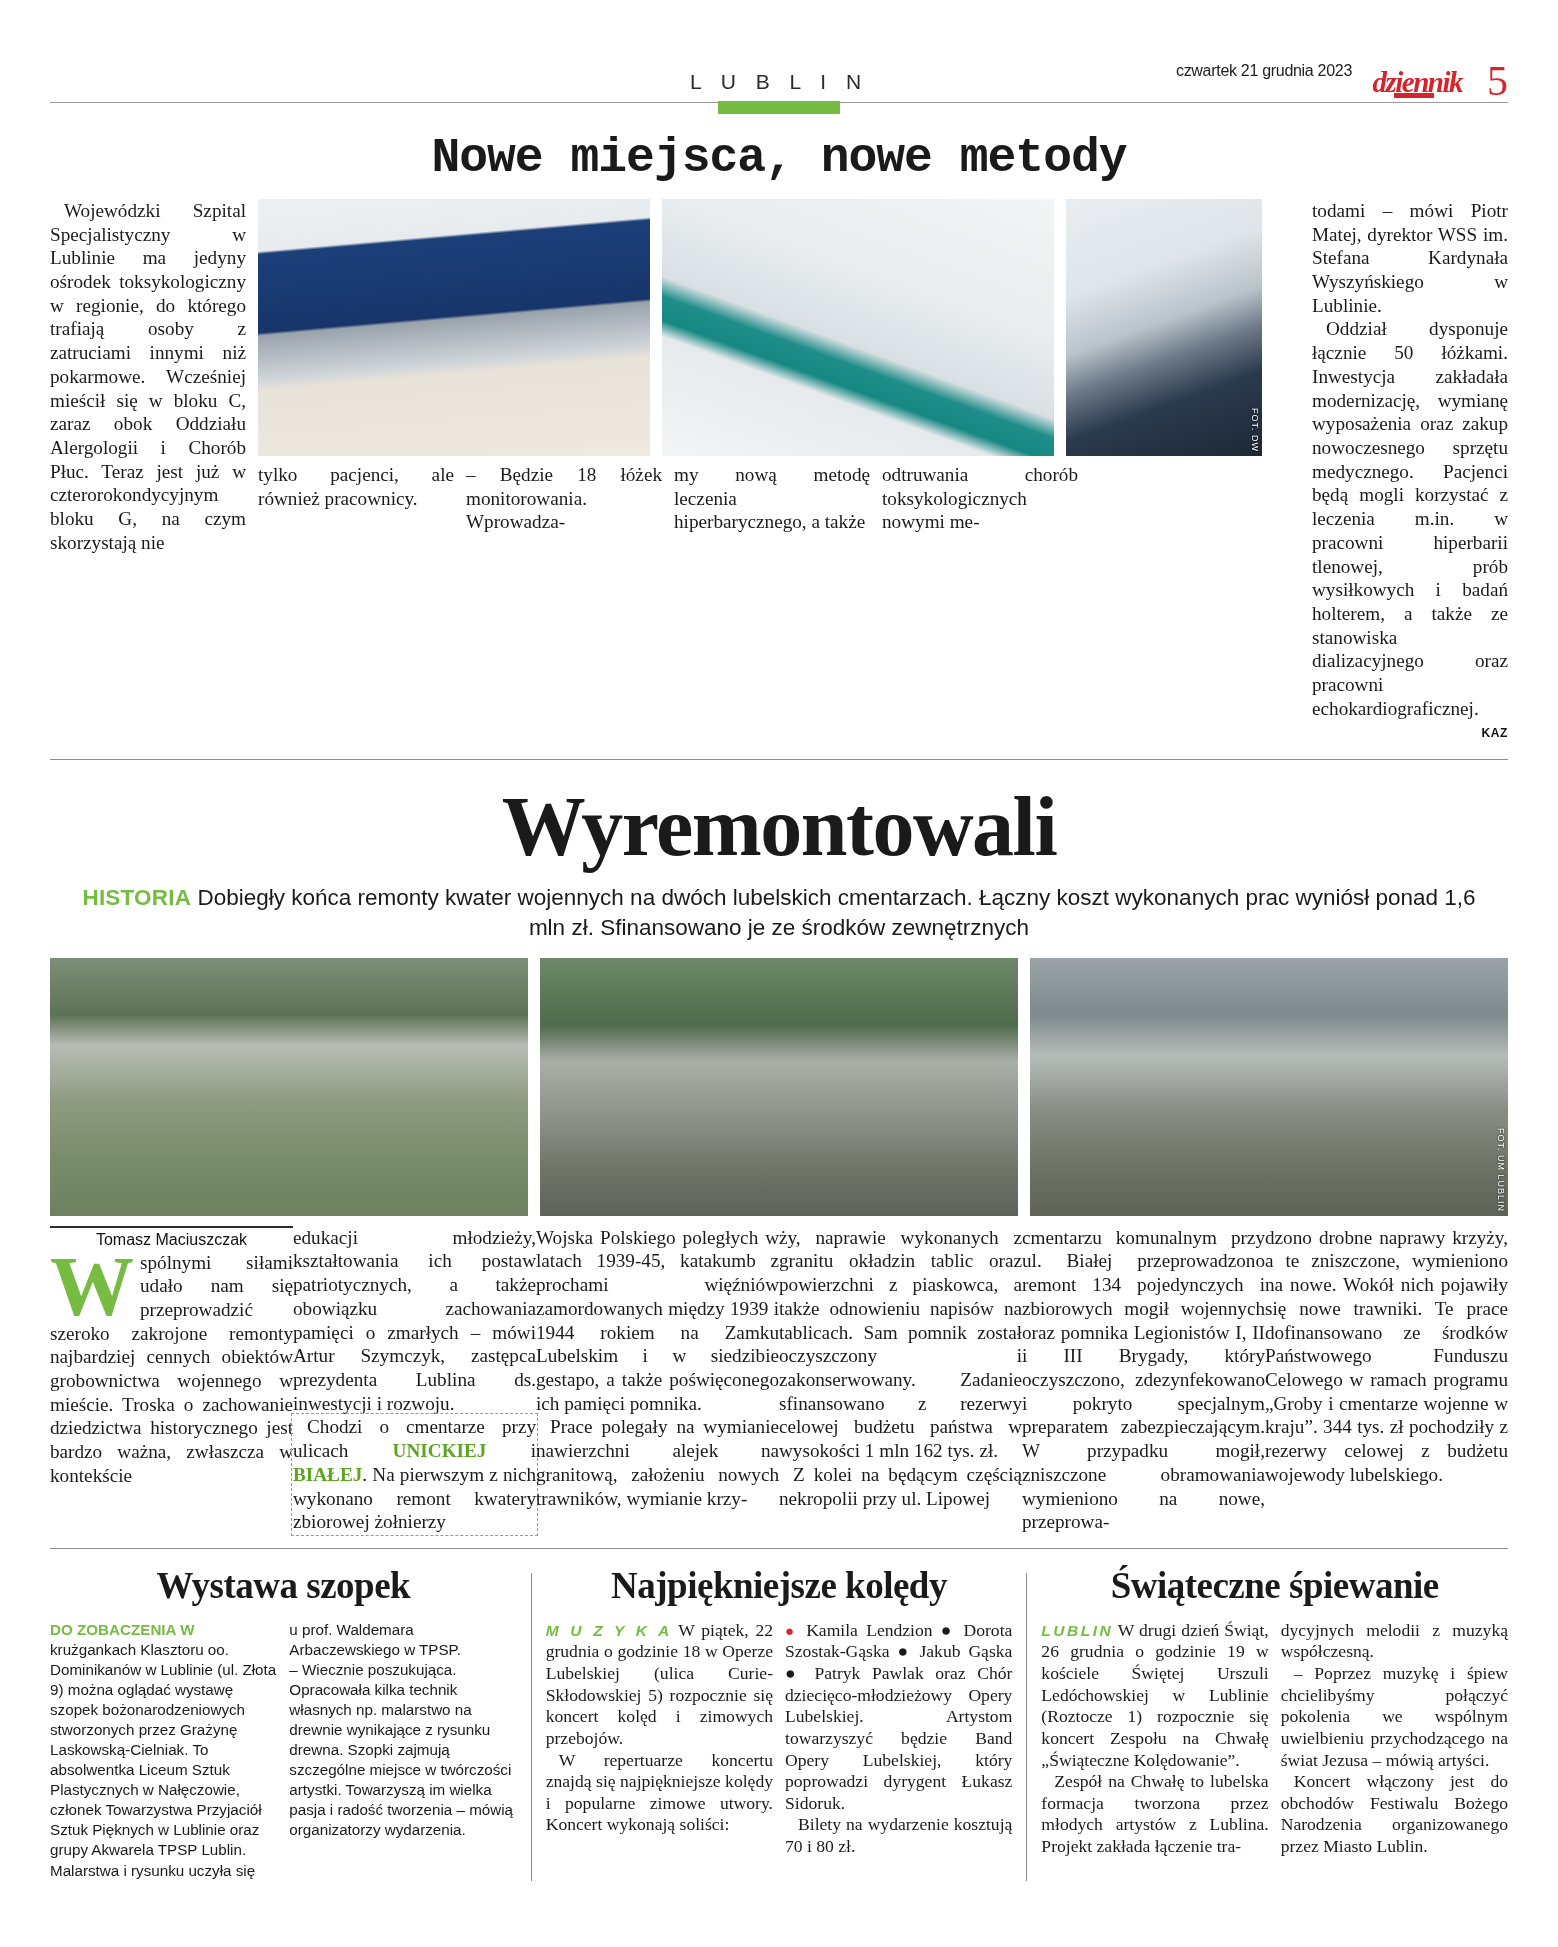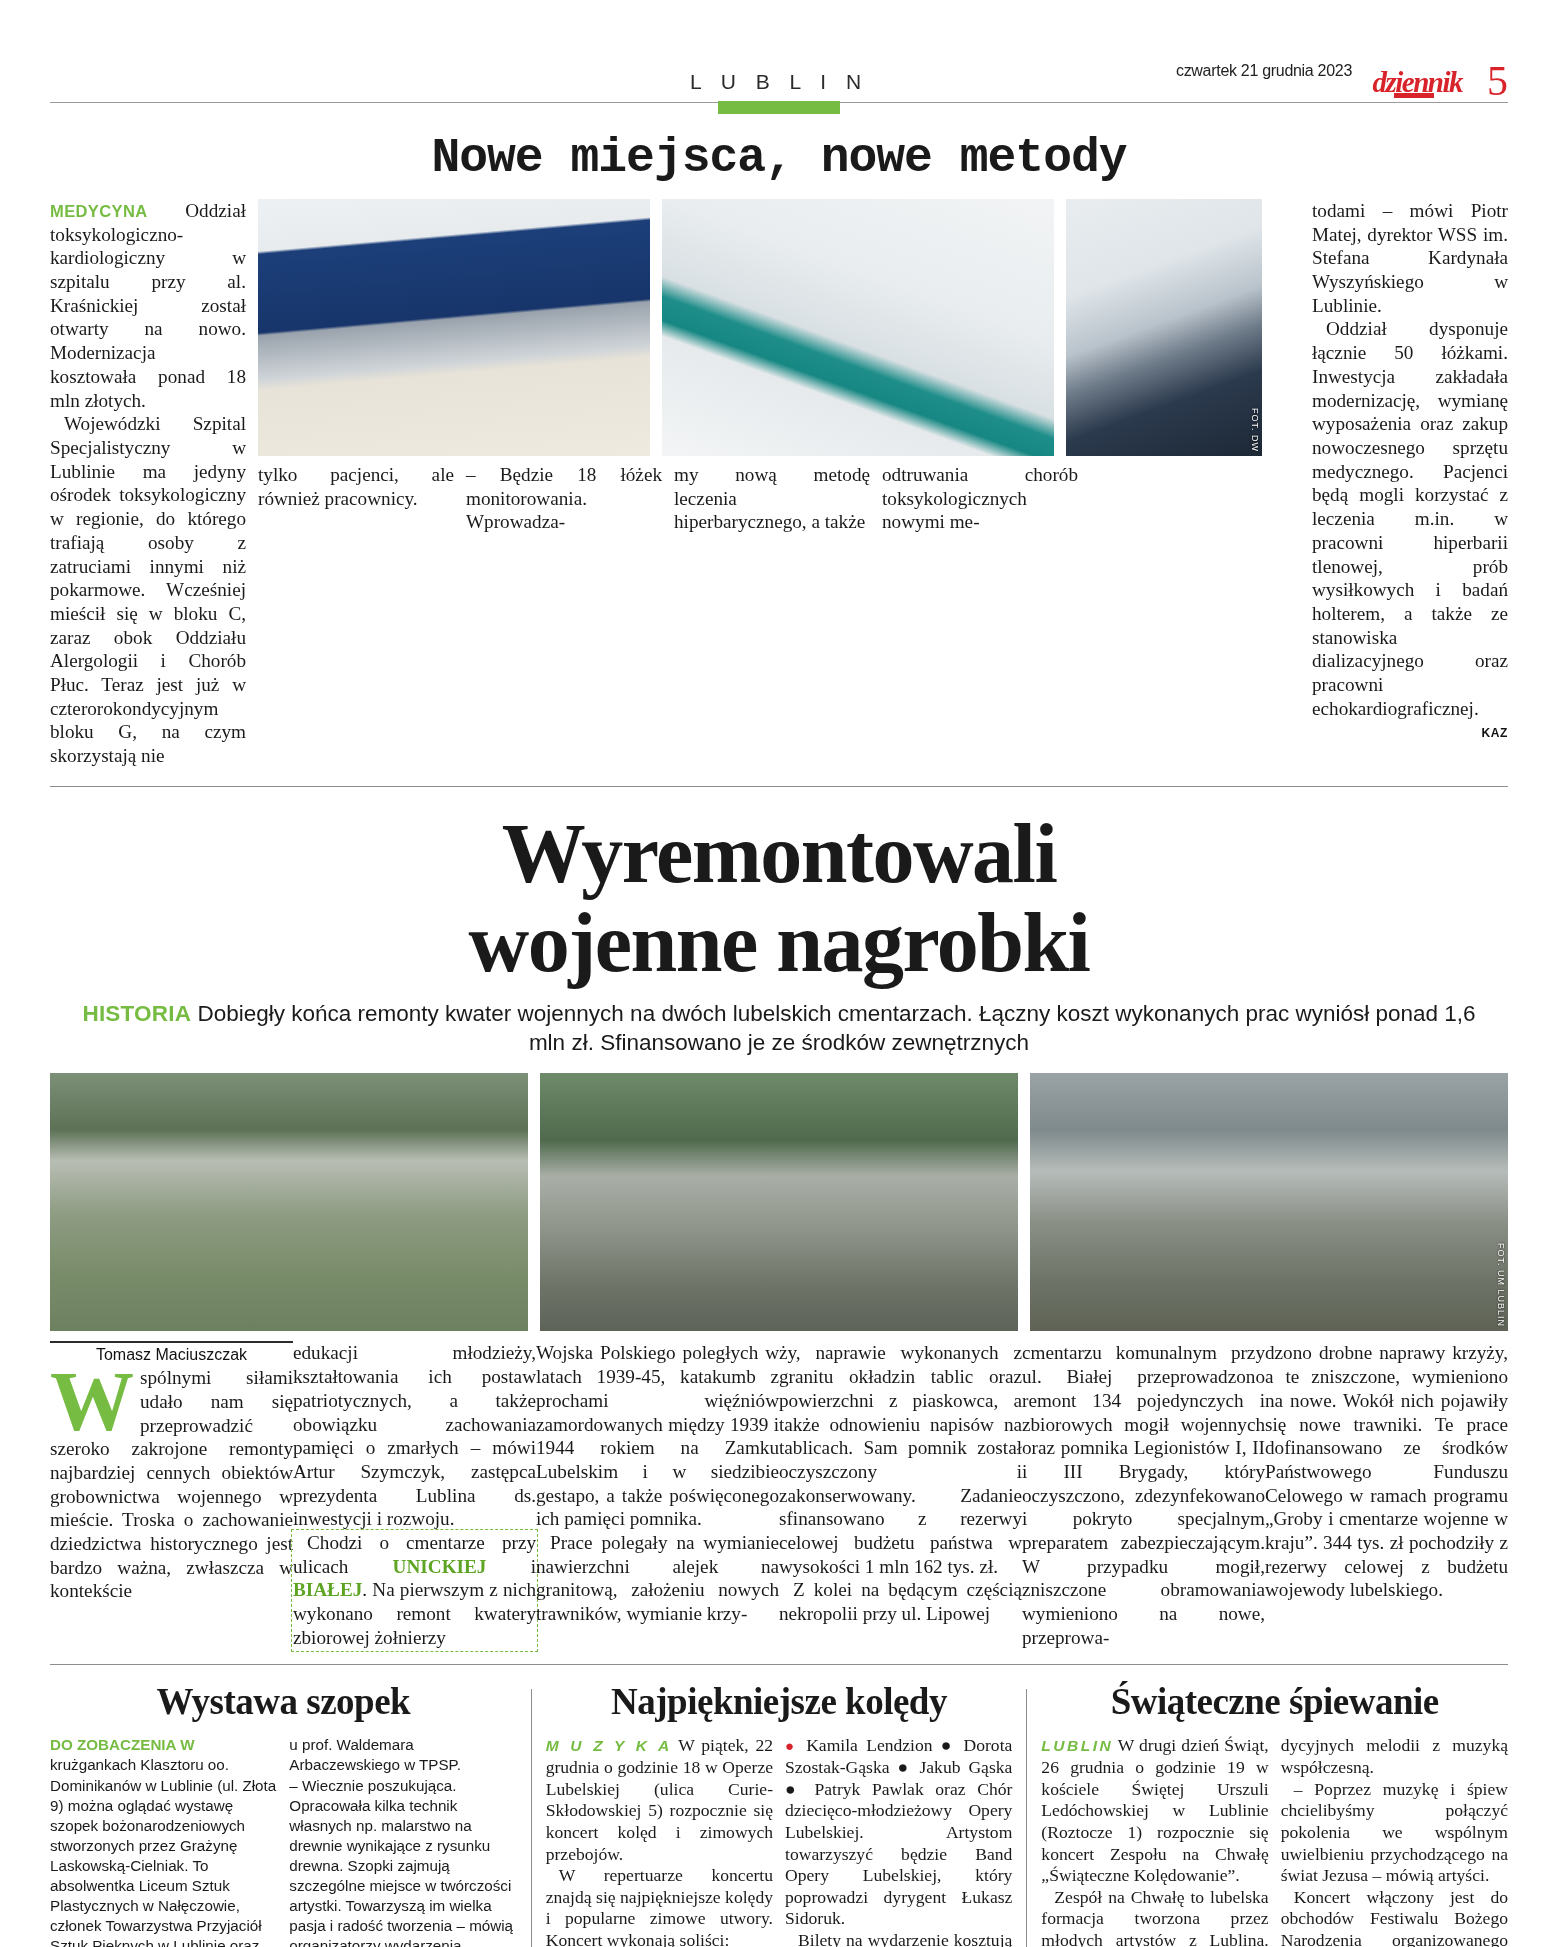--- a/index.html
+++ b/index.html
@@ -155,24 +155,20 @@
       <span class="bar"></span>
     </div>
     <div class="pagenum">5</div>
   </div>
 
   <h1 class="hed-main">Nowe miejsca, nowe metody</h1>
 
   <div class="a1">
 
     <div class="col-txt body-serif">
-      <p class="first">
-        <span class="kicker-green">MEDYCYNA</span>
-        <span>Oddział toksykologiczno-kardiologiczny w szpitalu przy al. Kraśnickiej został otwarty na nowo. Modernizacja kosztowała ponad 18 mln złotych.</span>
-      </p>
       <p>Wojewódzki Szpital Specjalistyczny w Lublinie ma jedyny ośrodek toksykologiczny w regionie, do którego trafiają osoby z zatruciami innymi niż pokarmowe. Wcześniej mieścił się w bloku C, zaraz obok Oddziału Alergologii i Chorób Płuc. Teraz jest już w czterorokondycyjnym bloku G, na czym skorzystają nie</p>
     </div>
 
     <div class="photo-col">
       <div class="photorow">
         <div class="ph img-conf" style="width:392px;height:257px;"></div>
         <div class="ph img-room" style="width:392px;height:257px;"></div>
         <div class="ph img-corr" style="width:196px;height:257px;">
           <span class="credit">FOT. DW</span>
         </div>
@@ -189,21 +185,20 @@
       <p class="first">todami – mówi Piotr Matej, dyrektor WSS im. Stefana Kardynała Wyszyńskiego w Lublinie.</p>
       <p>Oddział dysponuje łącznie 50 łóżkami. Inwestycja zakładała modernizację, wymianę wyposażenia oraz zakup nowoczesnego sprzętu medycznego. Pacjenci będą mogli korzystać z leczenia m.in. w pracowni hiperbarii tlenowej, prób wysiłkowych i badań holterem, a także ze stanowiska dializacyjnego oraz pracowni echokardiograficznej.</p>
       <div class="sig">KAZ</div>
     </div>
   </div>
 
   <div class="hr-thin"></div>
 
   <h1 class="hed-big">
     <span>Wyremontowali</span><br>
-    <span>wojenne nagrobki</span>
   </h1>
 
   <div class="lede">
     <span class="kicker">HISTORIA</span>
     <span>Dobiegły końca remonty kwater wojennych na dwóch lubelskich cmentarzach. Łączny koszt wykonanych prac wyniósł ponad 1,6 mln zł. Sfinansowano je ze środków zewnętrznych</span>
   </div>
 
   <div class="a2-photos">
     <div class="ph img-cem1" style="flex:1 1 0;"></div>
     <div class="ph img-cem2" style="flex:1 1 0;"></div>

